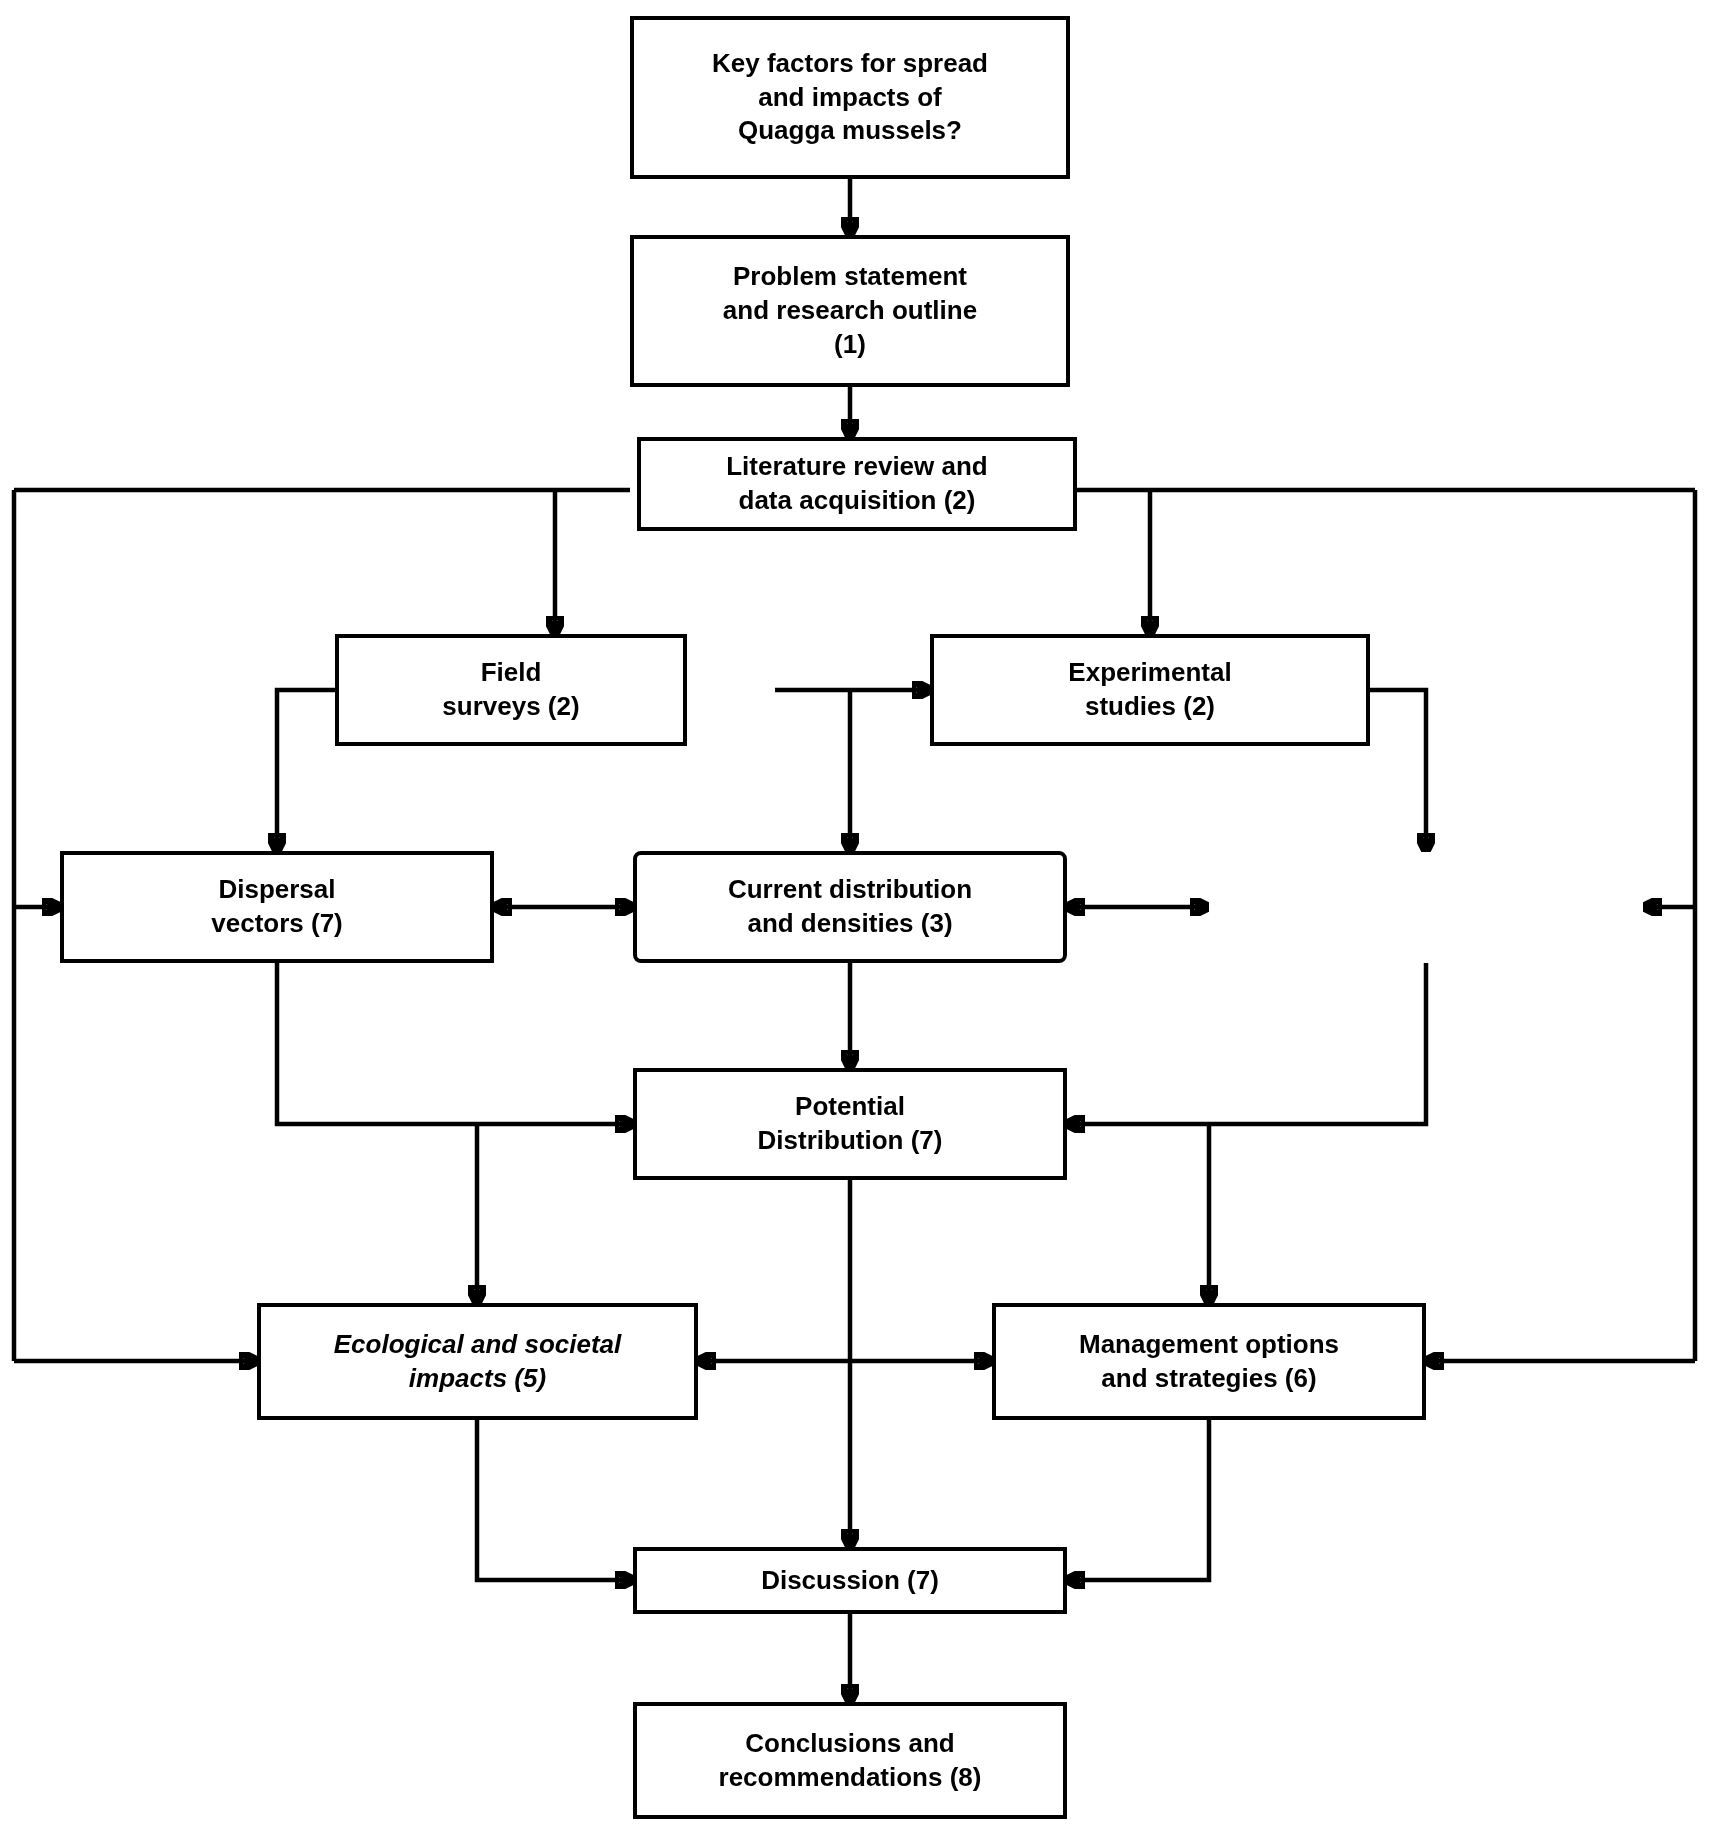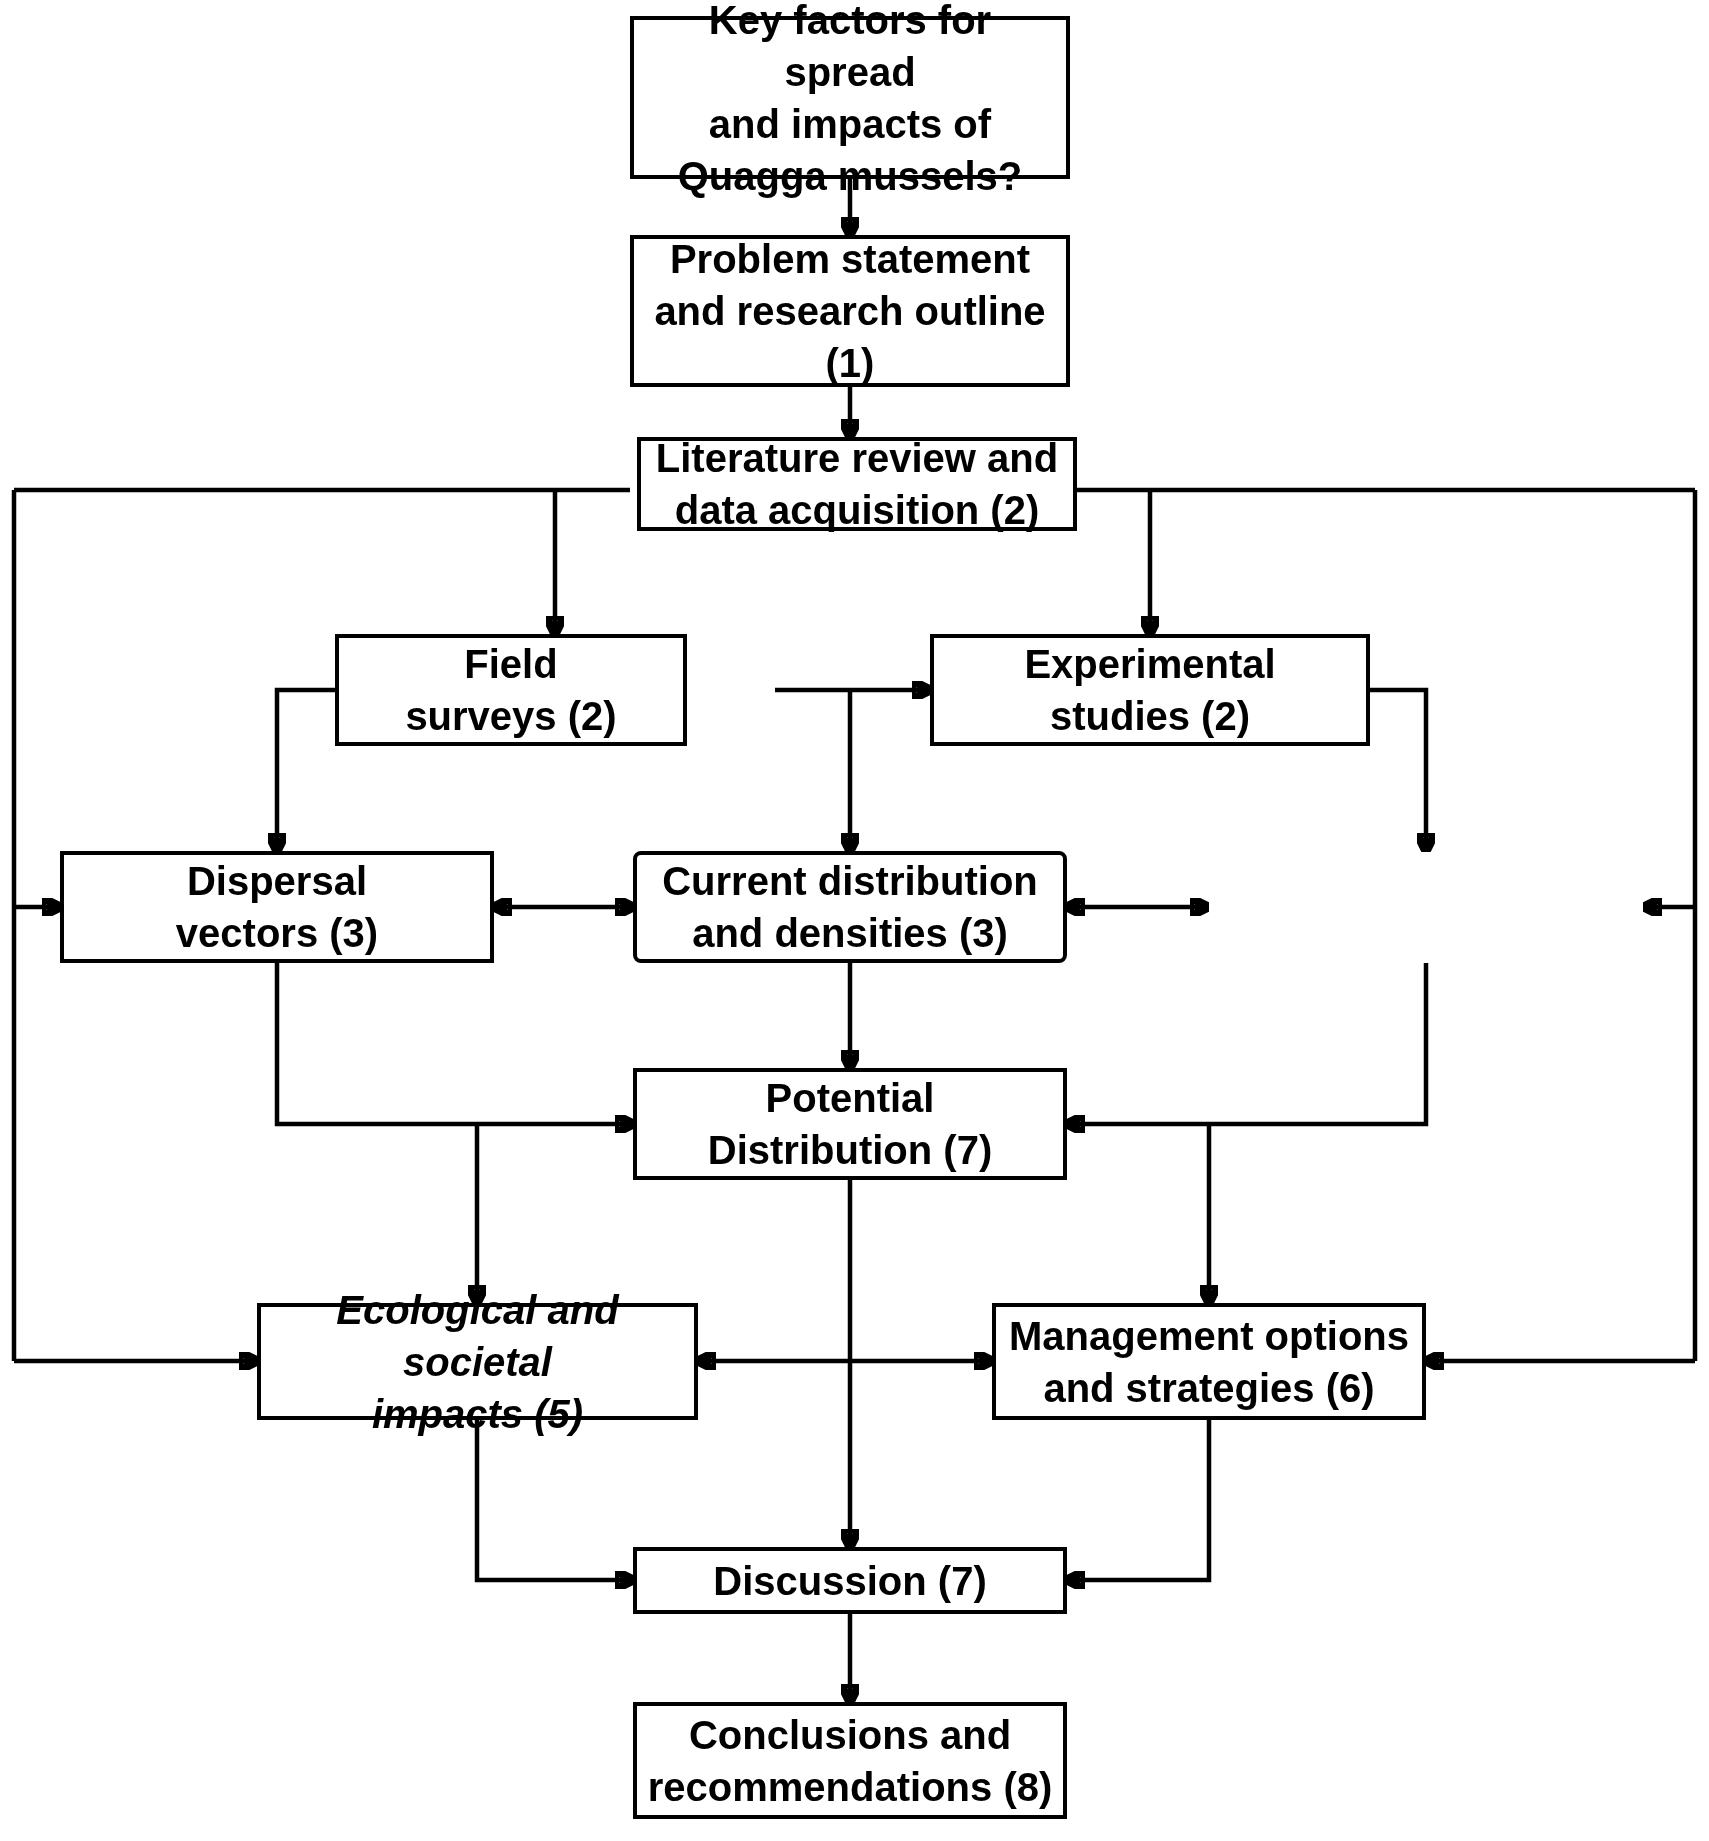--- a/index.html
+++ b/index.html
@@ -21,21 +21,21 @@
     stroke: #000000;
     stroke-width: 4.5;
     fill: none;
   }
   .node {
     position: absolute;
     background: #ffffff;
     border: 4px solid #000000;
     color: #000000;
     font-weight: bold;
-    font-size: 40px;
+    font-size: 26px;
     line-height: 1.3;
     display: flex;
     align-items: center;
     justify-content: center;
     text-align: center;
     white-space: pre-line;
     padding: 4px 10px;
   }
   .n-key           { left: 630px;  top: 16px;   width: 440px; height: 163px; }
   .n-problem       { left: 630px;  top: 235px;  width: 440px; height: 152px; }
@@ -110,21 +110,21 @@
   <div class="node n-problem">Problem statement
 and research outline
 (1)</div>
   <div class="node n-literature">Literature review and
 data acquisition (2)</div>
   <div class="node n-field">Field
 surveys (2)</div>
   <div class="node n-experimental">Experimental
 studies (2)</div>
   <div class="node n-dispersal">Dispersal
-vectors (3)</div>
+vectors (7)</div>
   <div class="node n-current">Current distribution
 and densities (3)</div>
   <div class="node n-potential">Potential
 Distribution (7)</div>
   <div class="node n-ecological">Ecological and societal
 impacts (5)</div>
   <div class="node n-management">Management options
 and strategies (6)</div>
   <div class="node n-discussion">Discussion (7)</div>
   <div class="node n-conclusions">Conclusions and

